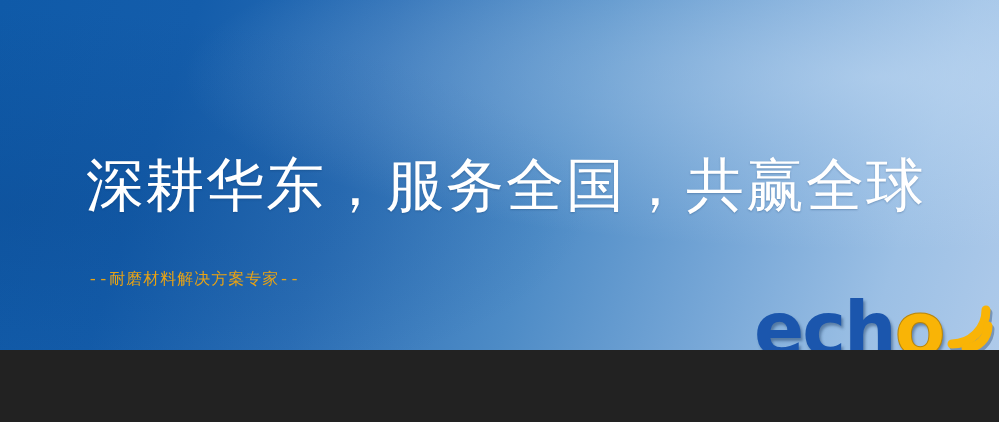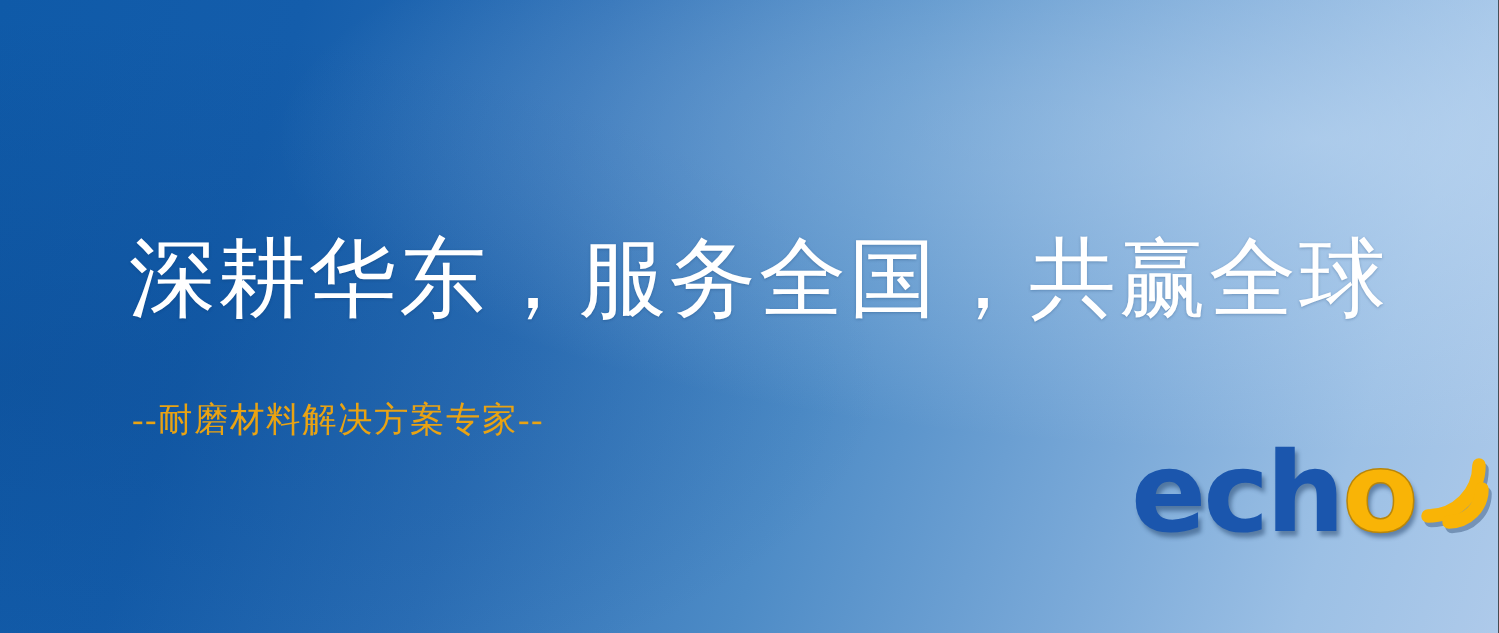--- a/index.html
+++ b/index.html
@@ -3,21 +3,21 @@
 <meta charset="utf-8">
 <style>
   html, body {
     margin: 0;
     padding: 0;
     background: #222;
   }
   #banner {
     position: relative;
     width: 999px;
-    height: 422px;
+    height: 350px;
     overflow: hidden;
     font-family: "Liberation Sans", sans-serif;
     background:
       linear-gradient(108deg,
         #0f5aa8 0%,
         #145dab 18%,
         #2c6fb6 36%,
         #4d8bc6 55%,
         #7aa9d8 74%,
         #9cc0e5 88%,
@@ -43,22 +43,22 @@
     letter-spacing: 2px;
     color: #ffffff;
     white-space: nowrap;
     text-shadow: 0 1px 2px rgba(10,45,90,0.28);
   }
 
   #subtitle {
     position: absolute;
     left: 88px;
     top: 265px;
-    font-family: Liberation Serif, serif;
-    font-size: 23px;
+    font-family: Liberation Mono, monospace;
+    font-size: 16px;
     line-height: 30px;
     letter-spacing: 1px;
     color: #e9a313;
     white-space: nowrap;
   }
 
   
   #logo {
     position: absolute;
     left: 748px;

